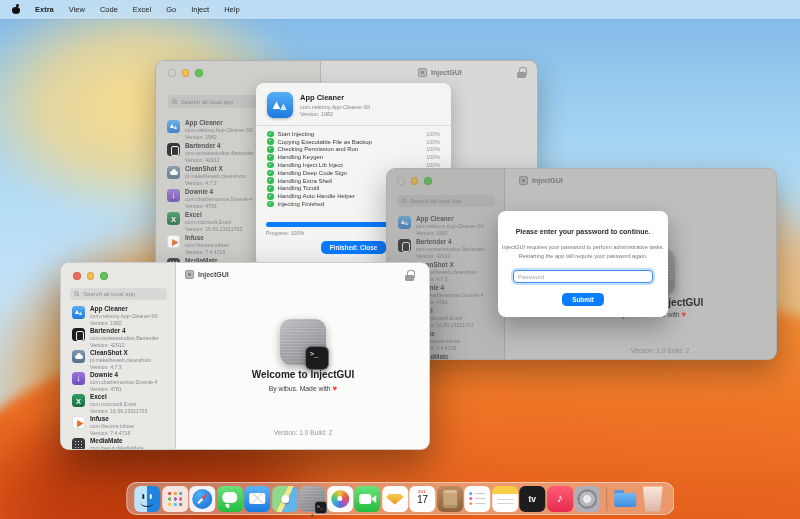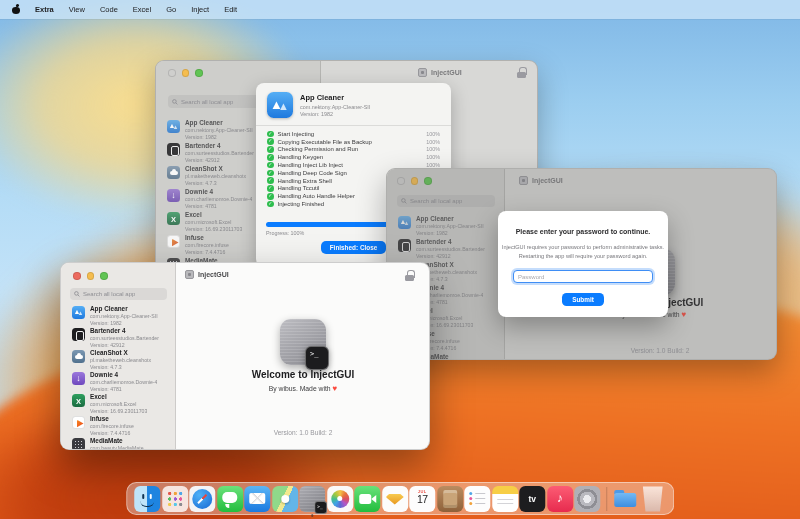--- a/index.html
+++ b/index.html
@@ -207,21 +207,21 @@
 
   <div class="menubar">
     <span class="apple"></span>
     <span id="menu-items" style="display:flex;gap:15px;">
         <span class="menu-item bold">Extra</span>
         <span class="menu-item">View</span>
         <span class="menu-item">Code</span>
         <span class="menu-item">Excel</span>
         <span class="menu-item">Go</span>
         <span class="menu-item">Inject</span>
-        <span class="menu-item">Edit</span>
+        <span class="menu-item">Help</span>
       </span>
   </div>
 
   <div class="window win-back inactive">
     <div class="lights" style="left:12px;top:8px;">
       <span class="light lt-gray"></span>
       <span class="light lt-yellow"></span>
       <span class="light lt-green"></span>
     </div>
     <div class="win-title" style="left:262px;top:7px;">

